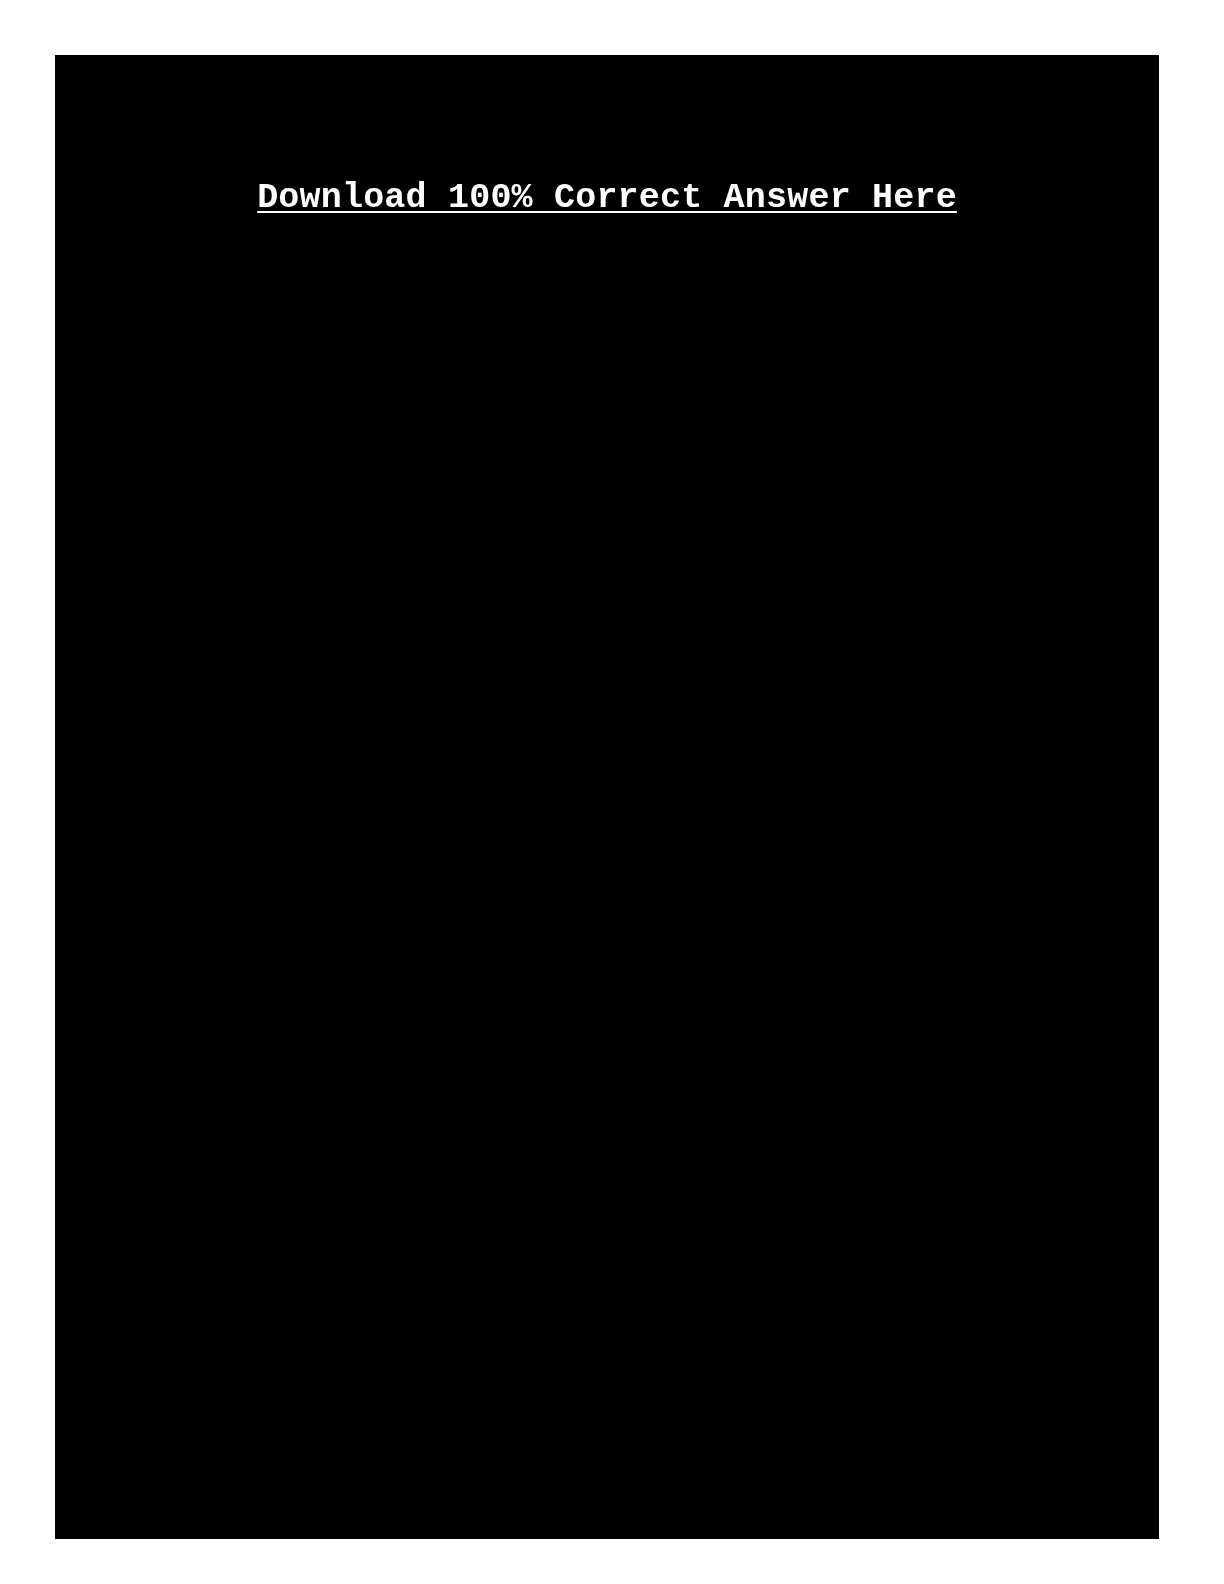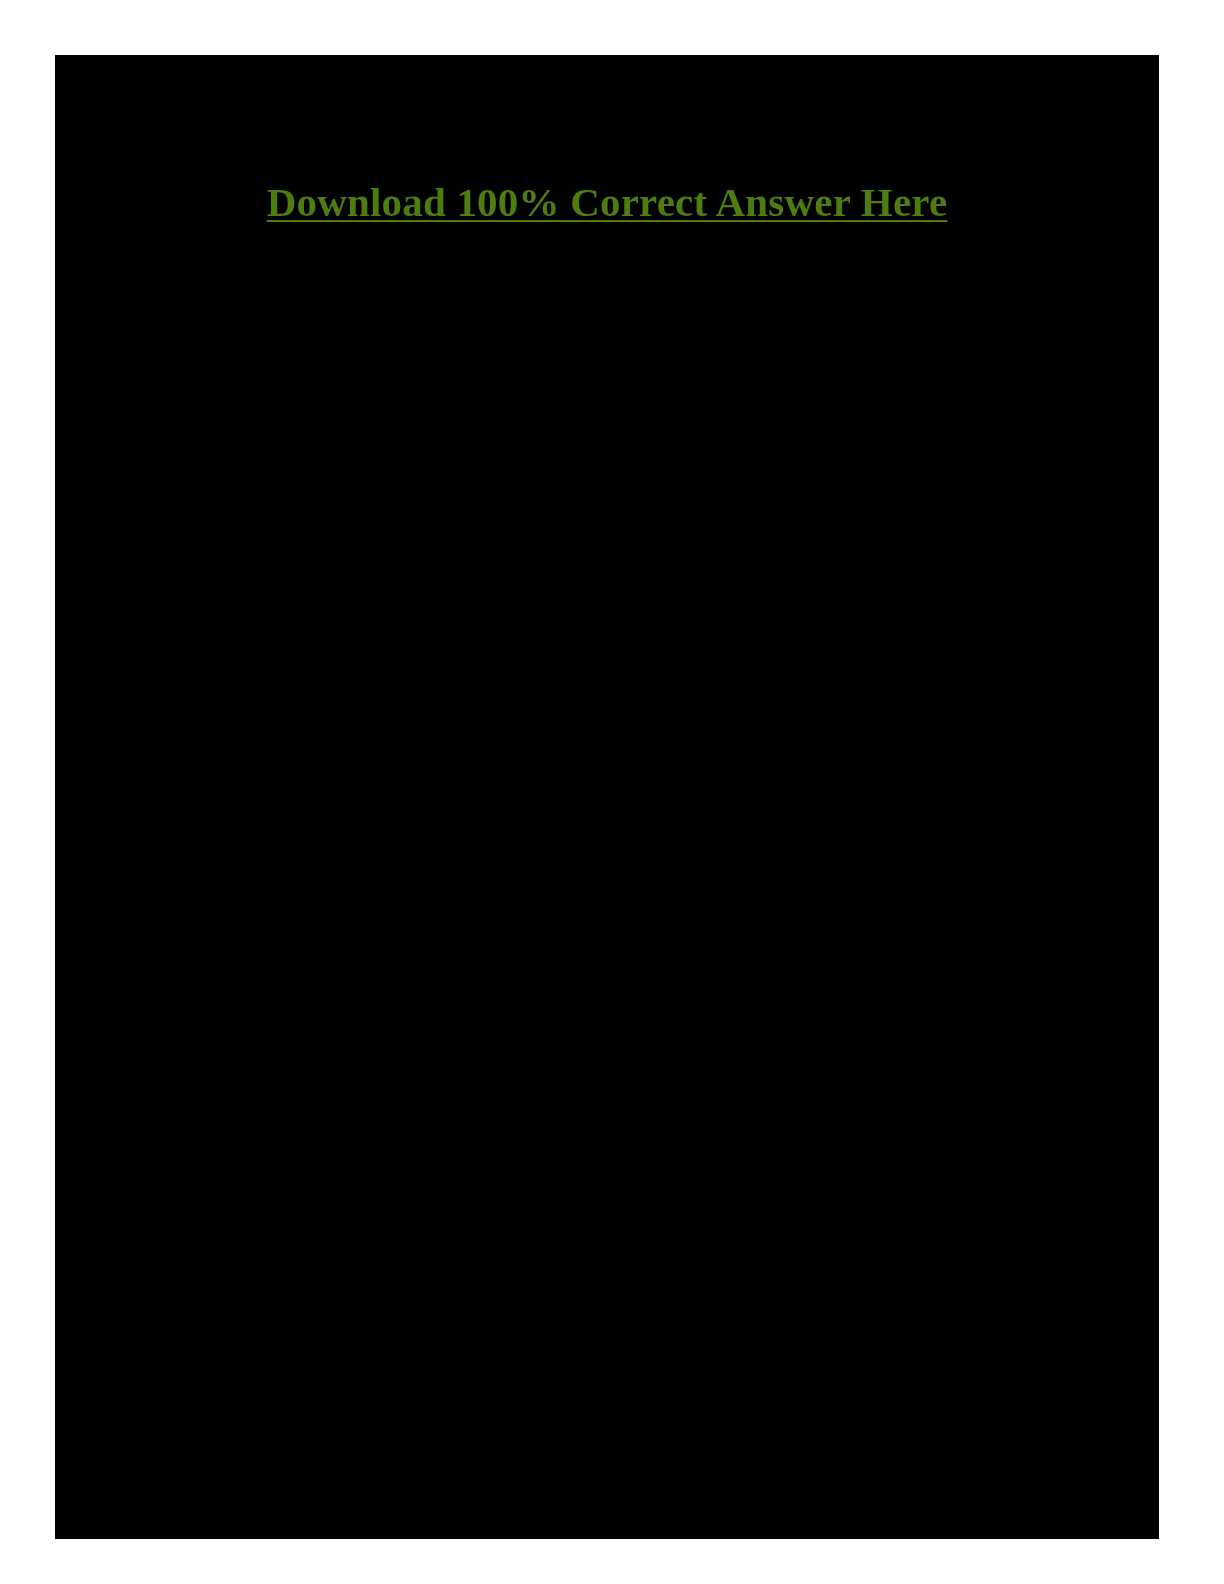--- a/index.html
+++ b/index.html
@@ -39,23 +39,23 @@
   }
   .link-row {
     position: absolute;
     left: 0;
     top: 123px;
     width: 100%;
     text-align: center;
   }
   .download-link {
     display: inline-block;
-    color: #4d7c0f;
-    font-family: Liberation Serif, serif;
-    font-size: 41px;
+    color: #ffffff;
+    font-family: Liberation Mono, monospace;
+    font-size: 35px;
     font-weight: bold;
     letter-spacing: 0.2px;
     text-decoration: underline;
     text-underline-offset: 4px;
     text-decoration-thickness: 2px;
     cursor: pointer;
   }
 </style>
 </head>
 <body>

